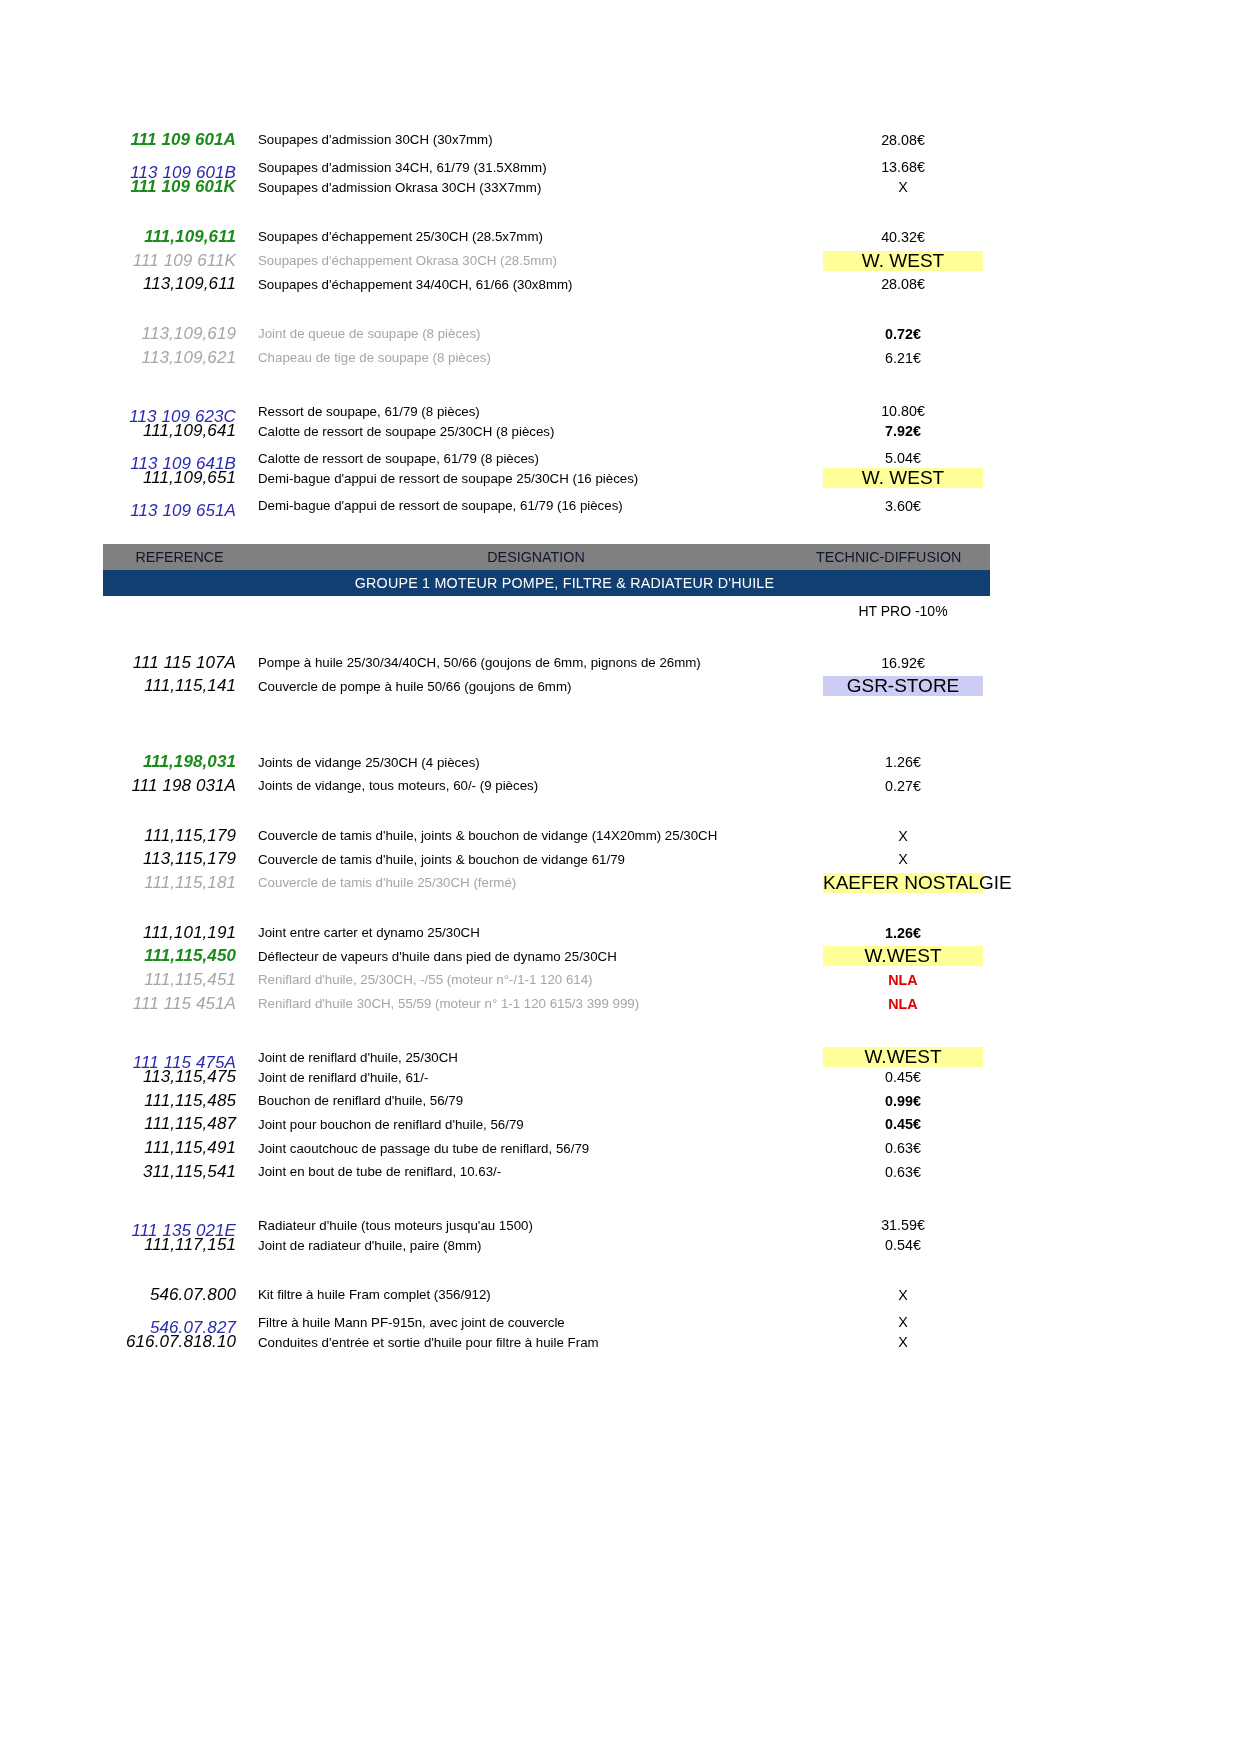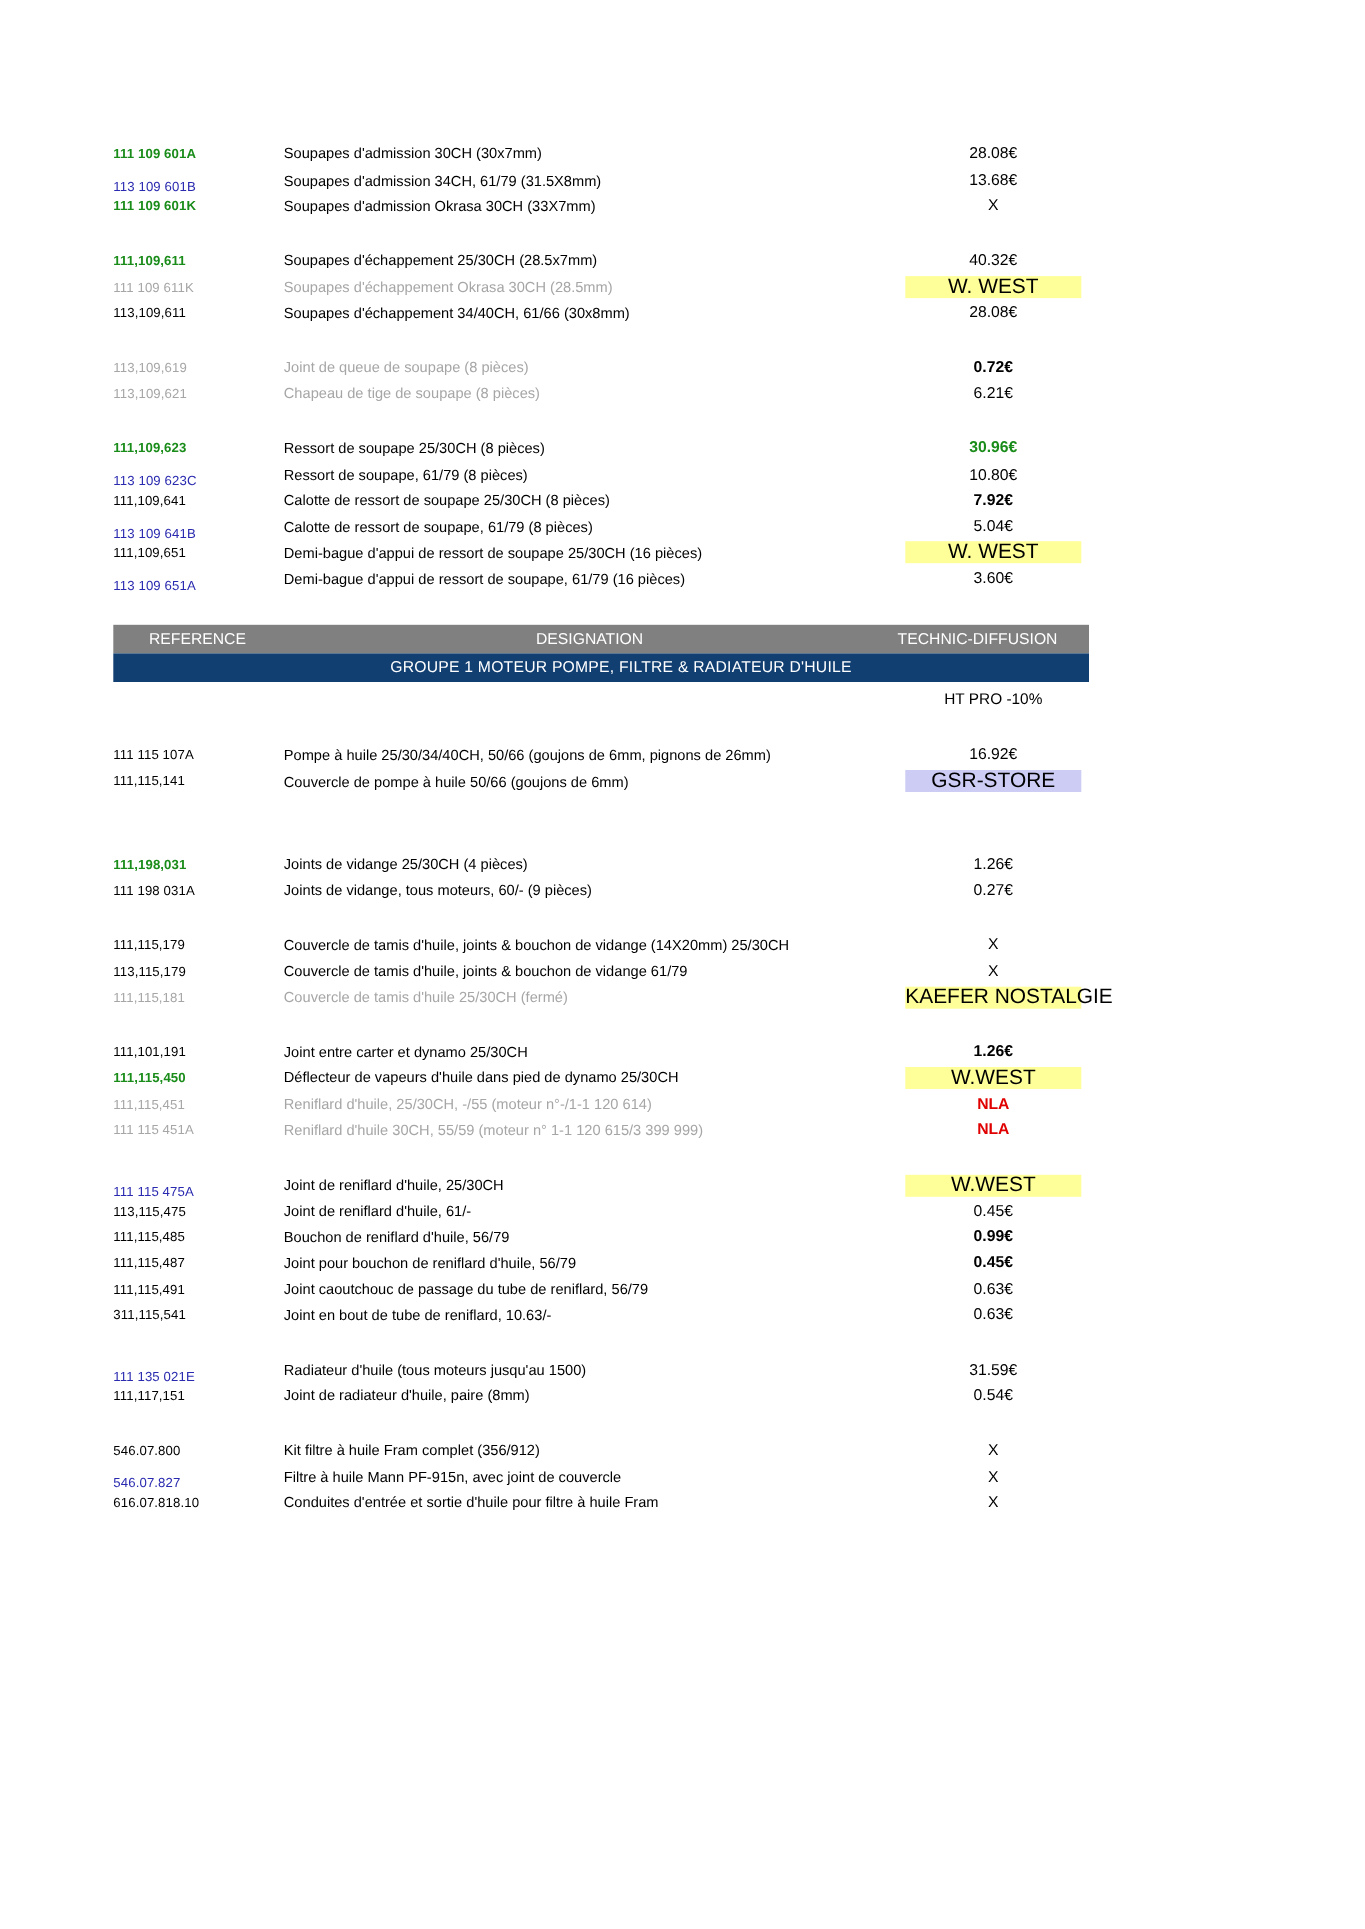--- a/index.html
+++ b/index.html
@@ -24,25 +24,26 @@
   }
 
   
   .row {
     display: grid;
     grid-template-columns: 153px 560px 174px;
     align-items: center;
     height: 23.7px;
   }
   .row .ref {
-    text-align: left;
+    text-align: right;
     padding-right: 20px;
-    font-size: 12px;
+    font-size: 17px;
     white-space: nowrap;
     letter-spacing: 0.1px;
+    font-style: italic;
   }
   .row .des {
     text-align: left;
     font-size: 13.3px;
     white-space: nowrap;
     padding-left: 2px;
   }
   .row .val {
     text-align: center;
     font-size: 14.3px;
@@ -74,21 +75,21 @@
   .chip.violet { background: #ccccf5; }
   .gap-md { height: 26px; }
 
   
   .bar-head {
     display: grid;
     grid-template-columns: 153px 560px 174px;
     align-items: center;
     height: 26px;
     background: #808080;
-    color: #ffffff;
+    color: #0f172a;
     font-size: 14.3px;
   }
   .bar-head .h-ref { text-align: center; }
   .bar-head .h-des { text-align: center; }
   .bar-head .h-tec { text-align: left; padding-right: 2px; }
 
   .bar-group {
     height: 26px;
     line-height: 26px;
     background: #123f72;
@@ -169,25 +170,20 @@
       <span class="ref grey">113,109,621</span>
       <span class="des grey">Chapeau de tige de soupape (8 pièces)</span>
       <span class="val">6.21€</span>
     </div>
   </div>
 
   <div class="gap-md"></div>
 
   <div>
     <div class="row">
-      <span class="ref green">111,109,623</span>
-      <span class="des">Ressort de soupape 25/30CH (8 pièces)</span>
-      <span class="val green">30.96€</span>
-    </div>
-    <div class="row">
       <span class="ref blue">113 109 623C</span>
       <span class="des">Ressort de soupape, 61/79 (8 pièces)</span>
       <span class="val">10.80€</span>
     </div>
     <div class="row">
       <span class="ref black">111,109,641</span>
       <span class="des">Calotte de ressort de soupape 25/30CH (8 pièces)</span>
       <span class="val bold">7.92€</span>
     </div>
     <div class="row">

